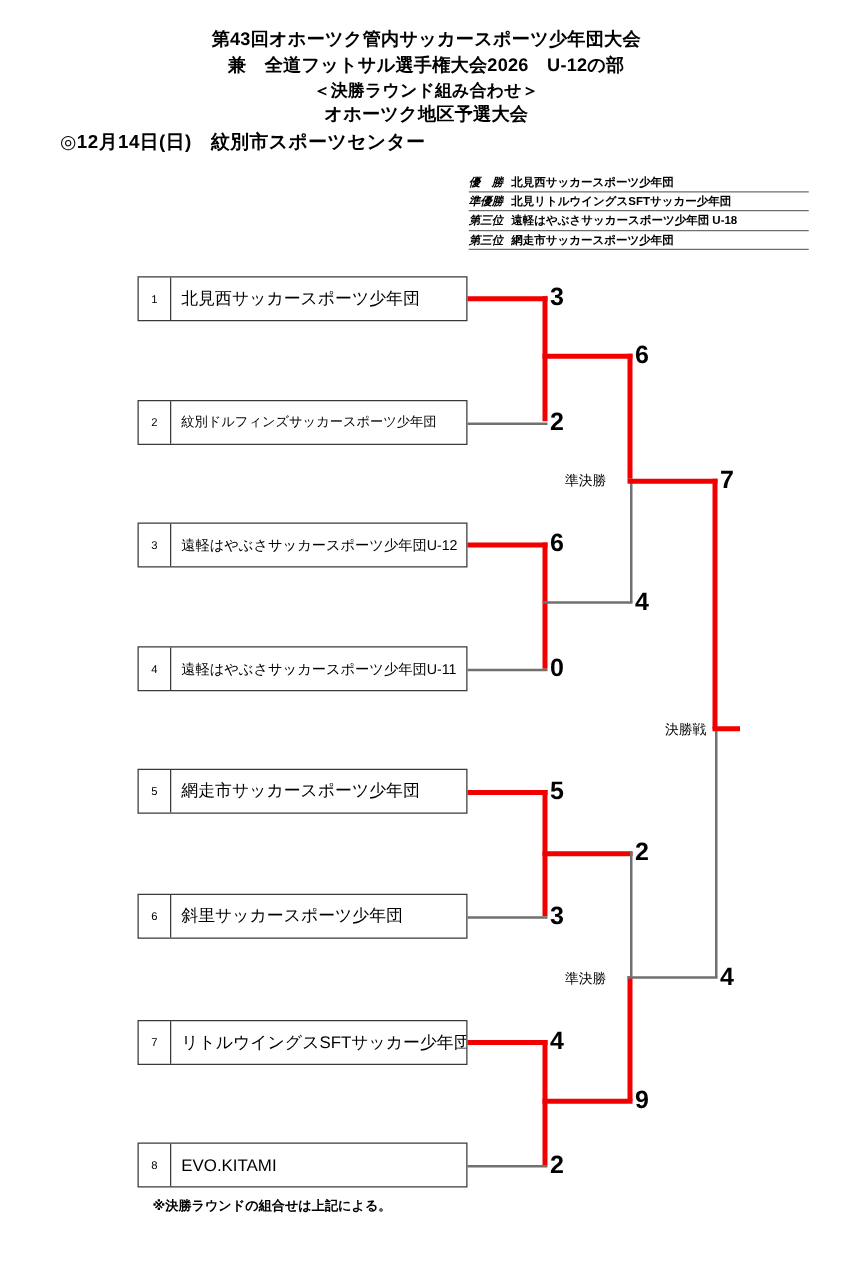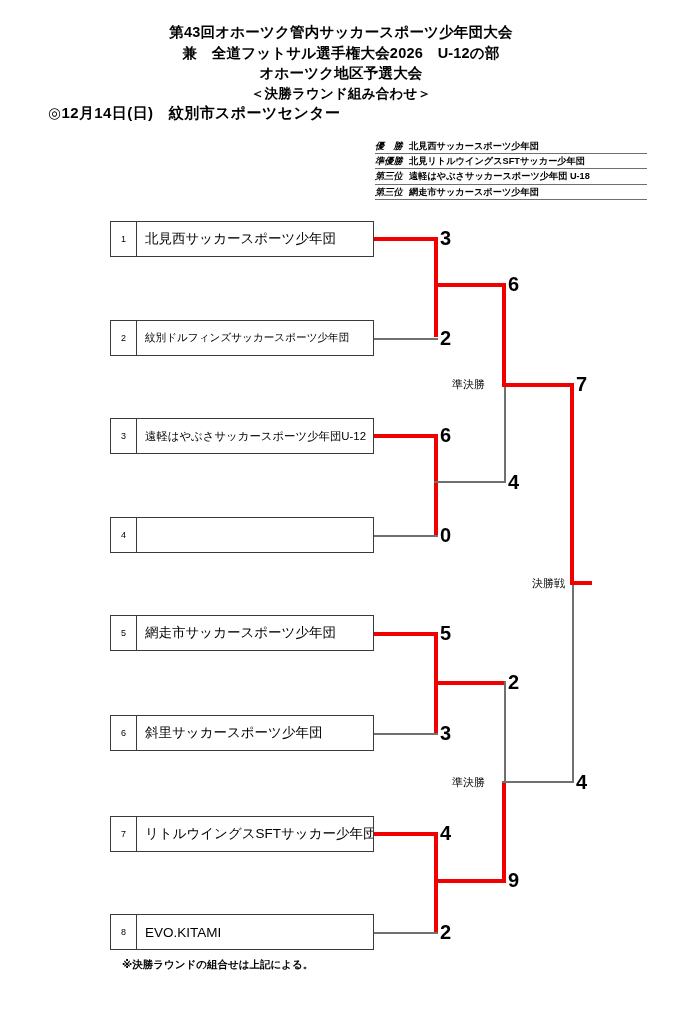--- a/index.html
+++ b/index.html
@@ -177,22 +177,22 @@
     white-space: nowrap;
     margin-left: 32px;
   }
 </style>
 </head>
 <body>
 
 <div id="title-block">
   <div class="tline">第43回オホーツク管内サッカースポーツ少年団大会</div>
   <div class="tline">兼　全道フットサル選手権大会2026　U-12の部</div>
+  <div class="tline sub">＜決勝ラウンド組み合わせ＞</div>
   <div class="tline">オホーツク地区予選大会</div>
-  <div class="tline sub">＜決勝ラウンド組み合わせ＞</div>
 </div>
 
 <div id="date-venue">◎12月14日(日)　紋別市スポーツセンター</div>
 
 <div id="results-table">
   <div class="res-row">
     <span class="res-rank">優　勝</span><span class="res-team">北見西サッカースポーツ少年団</span>
   </div>
   <div class="res-row">
     <span class="res-rank">準優勝</span><span class="res-team">北見リトルウイングスSFTサッカー少年団</span>
@@ -214,20 +214,21 @@
   <div class="team-box" style="top:320px;">
     <span class="seed">2</span>
     <span class="tname xsmall">紋別ドルフィンズサッカースポーツ少年団</span>
   </div>
   <div class="team-box" style="top:418px;">
     <span class="seed">3</span>
     <span class="tname small">遠軽はやぶさサッカースポーツ少年団U-12</span>
   </div>
   <div class="team-box" style="top:517px;">
     <span class="seed">4</span>
+    <span class="tname small">遠軽はやぶさサッカースポーツ少年団U-11</span>
   </div>
   <div class="team-box" style="top:615px;">
     <span class="seed">5</span>
     <span class="tname">網走市サッカースポーツ少年団</span>
   </div>
   <div class="team-box" style="top:715px;">
     <span class="seed">6</span>
     <span class="tname">斜里サッカースポーツ少年団</span>
   </div>
   <div class="team-box" style="top:816px;">

